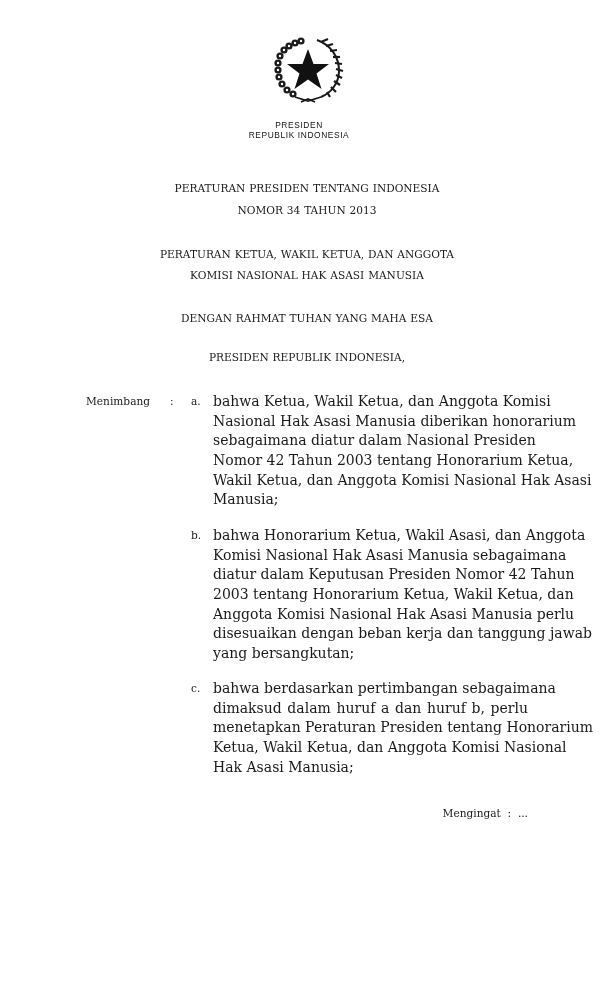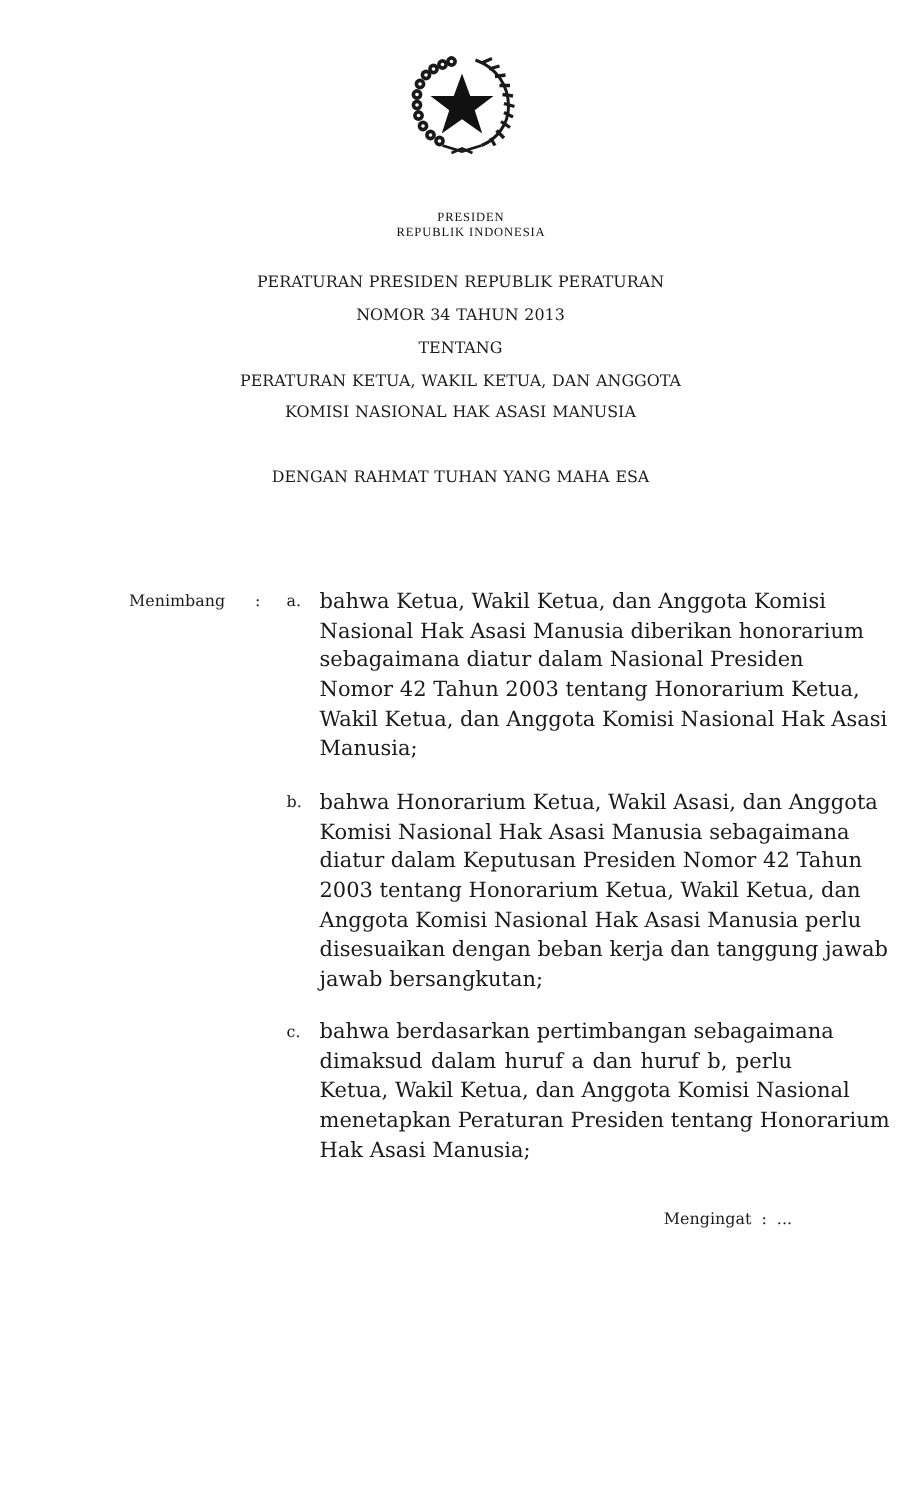--- a/index.html
+++ b/index.html
@@ -1,23 +1,23 @@
 <!DOCTYPE html>
 <html><head>
 <meta charset="utf-8">
 <style>
   html, body { margin: 0; padding: 0; background: #ffffff; }
   body { width: 612px; height: 1008px; position: relative; overflow: hidden;
          font-family: "DejaVu Serif", "Liberation Serif", serif; color: #1a1a1a; }
   .page { position: absolute; left: 0; top: 0; width: 612px; height: 1008px; background: #fff; }
 
   .emblem { position: absolute; left: 271px; top: 35px; width: 74px; height: 70px; }
-  .emblem-caption { position: absolute; left: 208px; width: 212px; text-align: center;
-                    font-family: Liberation Serif, serif; font-size: 8.4px;
-                    letter-spacing: 0.6px; color: #111; line-height: 10px; margin-top: 20px; }
+  .emblem-caption { position: absolute; left: 193px; width: 212px; text-align: center;
+                    font-family: Liberation Sans, sans-serif; font-size: 8.4px;
+                    letter-spacing: 0.6px; color: #111; line-height: 10px; }
   .cap1 { top: 120px; }
   .cap2 { top: 130px; }
 
   .center-line { position: absolute; left: 86px; width: 442px; text-align: center;
                  font-size: 10.6px; line-height: 14px; white-space: nowrap; word-spacing: 0.5px; }
 
   .menimbang-label { position: absolute; left: 86px; top: 394px; font-size: 10.6px; line-height: 14px; }
   .menimbang-colon { position: absolute; left: 170px; top: 394px; font-size: 10.6px; line-height: 14px; }
 
   .item-letter { position: absolute; left: 191px; font-size: 10.6px; line-height: 14px; }
@@ -77,27 +77,27 @@
     </g>
 
     <path d="M24 62 L37 66 L50 62 M30 67 L37 64 L44 67" fill="none" stroke="#1a1a1a" stroke-width="1.8"></path>
 
     <polygon fill="#111" points="37,14 42.5,29 58,29 45.5,38.5 50.5,54 37,44.5 23.5,54 28.5,38.5 16,29 31.5,29"></polygon>
   </svg>
 
   <div class="emblem-caption cap1">PRESIDEN</div>
   <div class="emblem-caption cap2">REPUBLIK INDONESIA</div>
 
-  <div class="center-line" style="top:181px">PERATURAN PRESIDEN REPUBLIK PERATURAN</div>
+  <div class="center-line" style="top:181px">PERATURAN PRESIDEN TENTANG INDONESIA</div>
   <div class="center-line" style="top:203px">NOMOR  34  TAHUN  2013</div>
-  <div class="center-line" style="top:225px">TENTANG</div>
   <div class="center-line" style="top:247px">PERATURAN KETUA, WAKIL KETUA, DAN ANGGOTA</div>
   <div class="center-line" style="top:268px">KOMISI NASIONAL HAK ASASI MANUSIA</div>
 
   <div class="center-line" style="top:311px">DENGAN RAHMAT TUHAN YANG MAHA ESA</div>
+  <div class="center-line" style="top:350px">PRESIDEN REPUBLIK INDONESIA,</div>
 
   <div class="menimbang-label">Menimbang</div>
   <div class="menimbang-colon">:</div>
 
   <div class="item-letter" style="top:394px">a.</div>
   <div class="item-body" style="top:394px">
     <span class="ln">bahwa Ketua, Wakil Ketua, dan Anggota Komisi</span>
     <span class="ln">Nasional Hak Asasi Manusia diberikan honorarium</span>
     <span class="ln">sebagaimana diatur dalam Nasional Presiden</span>
     <span class="ln">Nomor 42 Tahun 2003 tentang Honorarium Ketua,</span>
@@ -106,26 +106,26 @@
   </div>
 
   <div class="item-letter" style="top:528px">b.</div>
   <div class="item-body" style="top:528px">
     <span class="ln">bahwa Honorarium Ketua, Wakil Asasi, dan Anggota</span>
     <span class="ln">Komisi Nasional Hak Asasi Manusia sebagaimana</span>
     <span class="ln">diatur dalam Keputusan Presiden Nomor 42 Tahun</span>
     <span class="ln">2003 tentang Honorarium Ketua, Wakil Ketua, dan</span>
     <span class="ln">Anggota Komisi Nasional Hak Asasi Manusia perlu</span>
     <span class="ln">disesuaikan dengan beban kerja dan tanggung jawab</span>
-    <span class="ln last">jawab bersangkutan;</span>
+    <span class="ln last">yang bersangkutan;</span>
   </div>
 
   <div class="item-letter" style="top:681px">c.</div>
   <div class="item-body" style="top:681px">
     <span class="ln">bahwa berdasarkan pertimbangan sebagaimana</span>
     <span class="ln">dimaksud dalam huruf a dan huruf b, perlu</span>
+    <span class="ln">menetapkan Peraturan Presiden tentang Honorarium</span>
     <span class="ln">Ketua, Wakil Ketua, dan Anggota Komisi Nasional</span>
-    <span class="ln">menetapkan Peraturan Presiden tentang Honorarium</span>
     <span class="ln last">Hak Asasi Manusia;</span>
   </div>
 
   <div class="footer-next">Mengingat  :  ...</div>
 </div>
 
 </body></html>

